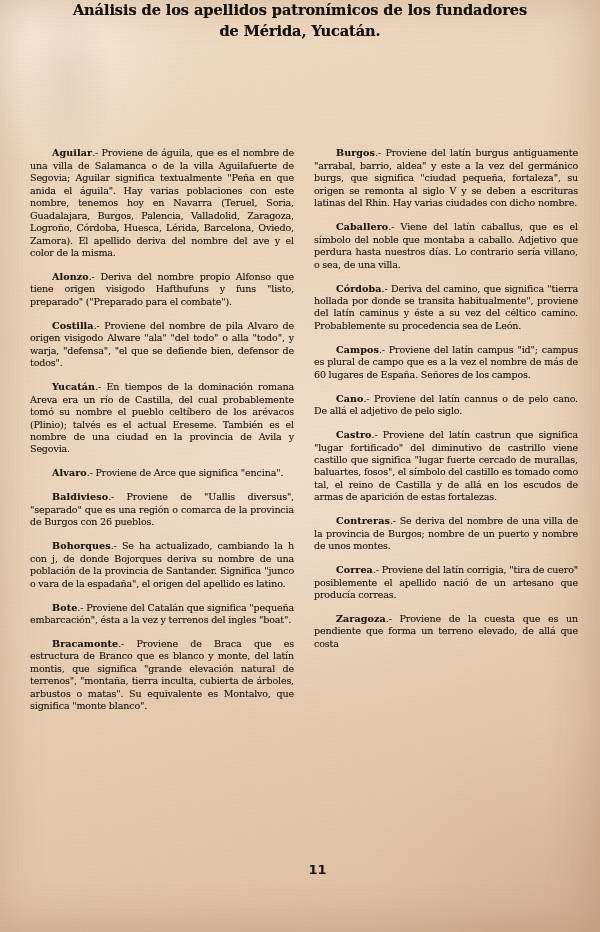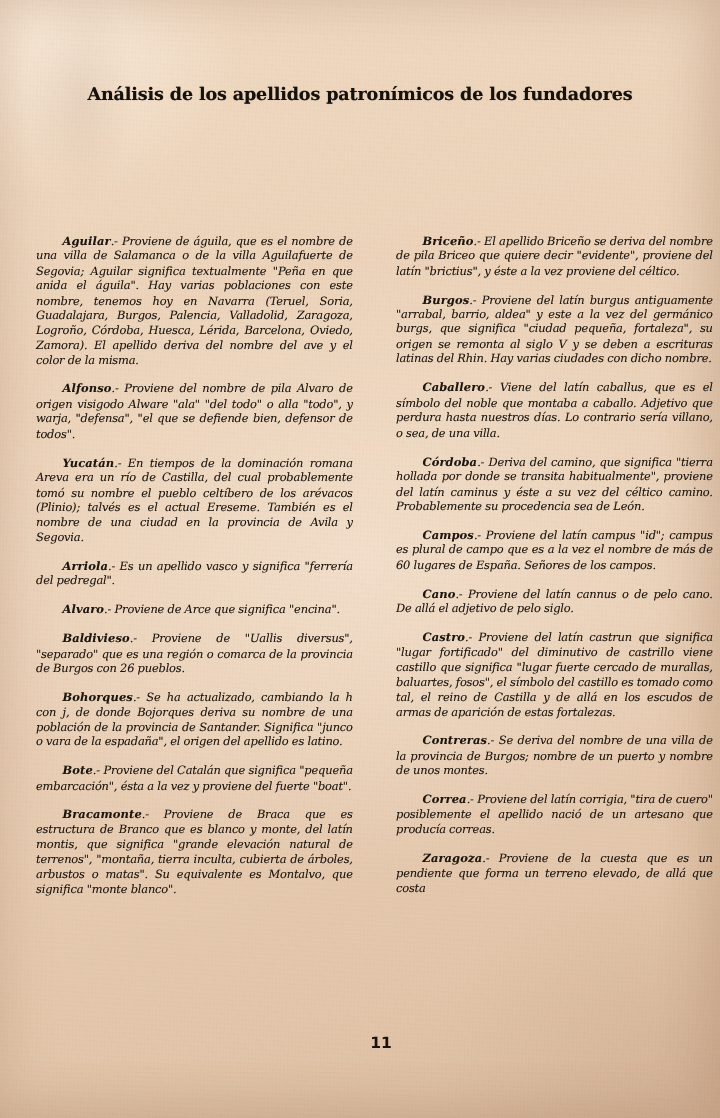--- a/index.html
+++ b/index.html
@@ -51,37 +51,35 @@
 
   #content {
     position: relative;
     z-index: 2;
     padding: 0 30px;
     height: 100%;
     box-sizing: border-box;
   }
 
   .doc-title {
-    margin: 12px;
-    padding-top: 57px;
+    margin: 0;
     text-align: center;
     font-family: "DejaVu Serif", "Liberation Serif", serif;
     font-weight: bold;
     font-size: 14.6px;
     line-height: 1.42;
     color: #15110d;
     letter-spacing: -0.1px;
     text-shadow: 0 0 0.6px rgba(20,16,12,0.55);
   }
 
   .columns {
     display: flex;
-    gap: 36px;
+    gap: 20px;
     margin-top: 106px;
-    font-style: italic;
   }
   .col {
     width: 264px;
     flex: 0 0 264px;
   }
 
   .entry {
     margin: 0 0 11.5px 0;
     font-size: 9.55px;
     line-height: 1.305;
@@ -116,36 +114,36 @@
 <body>
 
 <div id="page">
   <div id="grain"></div>
   <div id="crease"></div>
   <div id="edge-shade"></div>
 
   <div id="content">
     <h1 class="doc-title">
       <span>Análisis de los apellidos patronímicos de los fundadores</span><br>
+      <span>de Mérida, Yucatán.</span>
     </h1>
 
     <div class="columns">
       <div class="col" id="col-left">
           <p class="entry"><span class="term">Aguilar</span><span>.-</span><span> Proviene de águila, que es el nombre de una villa de Salamanca o de la villa Aguilafuerte de Segovia; Aguilar significa textualmente "Peña en que anida el águila". Hay varias poblaciones con este nombre, tenemos hoy en Navarra (Teruel, Soria, Guadalajara, Burgos, Palencia, Valladolid, Zaragoza, Logroño, Córdoba, Huesca, Lérida, Barcelona, Oviedo, Zamora). El apellido deriva del nombre del ave y el color de la misma.</span></p>
-          <p class="entry"><span class="term">Alfonso</span><span>.-</span><span> Proviene del nombre de pila Alvaro de origen visigodo Alware "ala" "del todo" o alla "todo", y warja, "defensa", "el que se defiende bien, defensor de todos".</span></p>
+          <p class="entry"><span class="term">Alonzo</span><span>.-</span><span> Deriva del nombre propio Alfonso que tiene origen visigodo Hafthufuns y funs "listo, preparado" ("Preparado para el combate").</span></p>
+          <p class="entry"><span class="term">Costilla</span><span>.-</span><span> Proviene del nombre de pila Alvaro de origen visigodo Alware "ala" "del todo" o alla "todo", y warja, "defensa", "el que se defiende bien, defensor de todos".</span></p>
           <p class="entry"><span class="term">Yucatán</span><span>.-</span><span> En tiempos de la dominación romana Areva era un río de Castilla, del cual probablemente tomó su nombre el pueblo celtíbero de los arévacos (Plinio); talvés es el actual Ereseme. También es el nombre de una ciudad en la provincia de Avila y Segovia.</span></p>
-          <p class="entry"><span class="term">Arriola</span><span>.-</span><span> Es un apellido vasco y significa "ferrería del pedregal".</span></p>
           <p class="entry"><span class="term">Alvaro</span><span>.-</span><span> Proviene de Arce que significa "encina".</span></p>
           <p class="entry"><span class="term">Baldivieso</span><span>.-</span><span> Proviene de "Uallis diversus", "separado" que es una región o comarca de la provincia de Burgos con 26 pueblos.</span></p>
           <p class="entry"><span class="term">Bohorques</span><span>.-</span><span> Se ha actualizado, cambiando la h con j, de donde Bojorques deriva su nombre de una población de la provincia de Santander. Significa "junco o vara de la espadaña", el origen del apellido es latino.</span></p>
-          <p class="entry"><span class="term">Bote</span><span>.-</span><span> Proviene del Catalán que significa "pequeña embarcación", ésta a la vez y proviene del fuerte "boat".</span></p>
+          <p class="entry"><span class="term">Bote</span><span>.-</span><span> Proviene del Catalán que significa "pequeña embarcación", ésta a la vez y terrenos del ingles "boat".</span></p>
           <p class="entry"><span class="term">Bracamonte</span><span>.-</span><span> Proviene de Braca que es estructura de Branco que es blanco y monte, del latín montis, que significa "grande elevación natural de terrenos", "montaña, tierra inculta, cubierta de árboles, arbustos o matas". Su equivalente es Montalvo, que significa "monte blanco".</span></p>
         </div>
       <div class="col" id="col-right">
-          <p class="entry"><span class="term">Briceño</span><span>.-</span><span> El apellido Briceño se deriva del nombre de pila Briceo que quiere decir "evidente", proviene del latín "brictius", y éste a la vez proviene del céltico.</span></p>
           <p class="entry"><span class="term">Burgos</span><span>.-</span><span> Proviene del latín burgus antiguamente "arrabal, barrio, aldea" y este a la vez del germánico burgs, que significa "ciudad pequeña, fortaleza", su origen se remonta al siglo V y se deben a escrituras latinas del Rhin. Hay varias ciudades con dicho nombre.</span></p>
           <p class="entry"><span class="term">Caballero</span><span>.-</span><span> Viene del latín caballus, que es el símbolo del noble que montaba a caballo. Adjetivo que perdura hasta nuestros días. Lo contrario sería villano, o sea, de una villa.</span></p>
           <p class="entry"><span class="term">Córdoba</span><span>.-</span><span> Deriva del camino, que significa "tierra hollada por donde se transita habitualmente", proviene del latín caminus y éste a su vez del céltico camino. Probablemente su procedencia sea de León.</span></p>
           <p class="entry"><span class="term">Campos</span><span>.-</span><span> Proviene del latín campus "id"; campus es plural de campo que es a la vez el nombre de más de 60 lugares de España. Señores de los campos.</span></p>
           <p class="entry"><span class="term">Cano</span><span>.-</span><span> Proviene del latín cannus o de pelo cano. De allá el adjetivo de pelo siglo.</span></p>
           <p class="entry"><span class="term">Castro</span><span>.-</span><span> Proviene del latín castrun que significa "lugar fortificado" del diminutivo de castrillo viene castillo que significa "lugar fuerte cercado de murallas, baluartes, fosos", el símbolo del castillo es tomado como tal, el reino de Castilla y de allá en los escudos de armas de aparición de estas fortalezas.</span></p>
           <p class="entry"><span class="term">Contreras</span><span>.-</span><span> Se deriva del nombre de una villa de la provincia de Burgos; nombre de un puerto y nombre de unos montes.</span></p>
           <p class="entry"><span class="term">Correa</span><span>.-</span><span> Proviene del latín corrigia, "tira de cuero" posiblemente el apellido nació de un artesano que producía correas.</span></p>
           <p class="entry"><span class="term">Zaragoza</span><span>.-</span><span> Proviene de la cuesta que es un pendiente que forma un terreno elevado, de allá que costa</span></p>
         </div>

